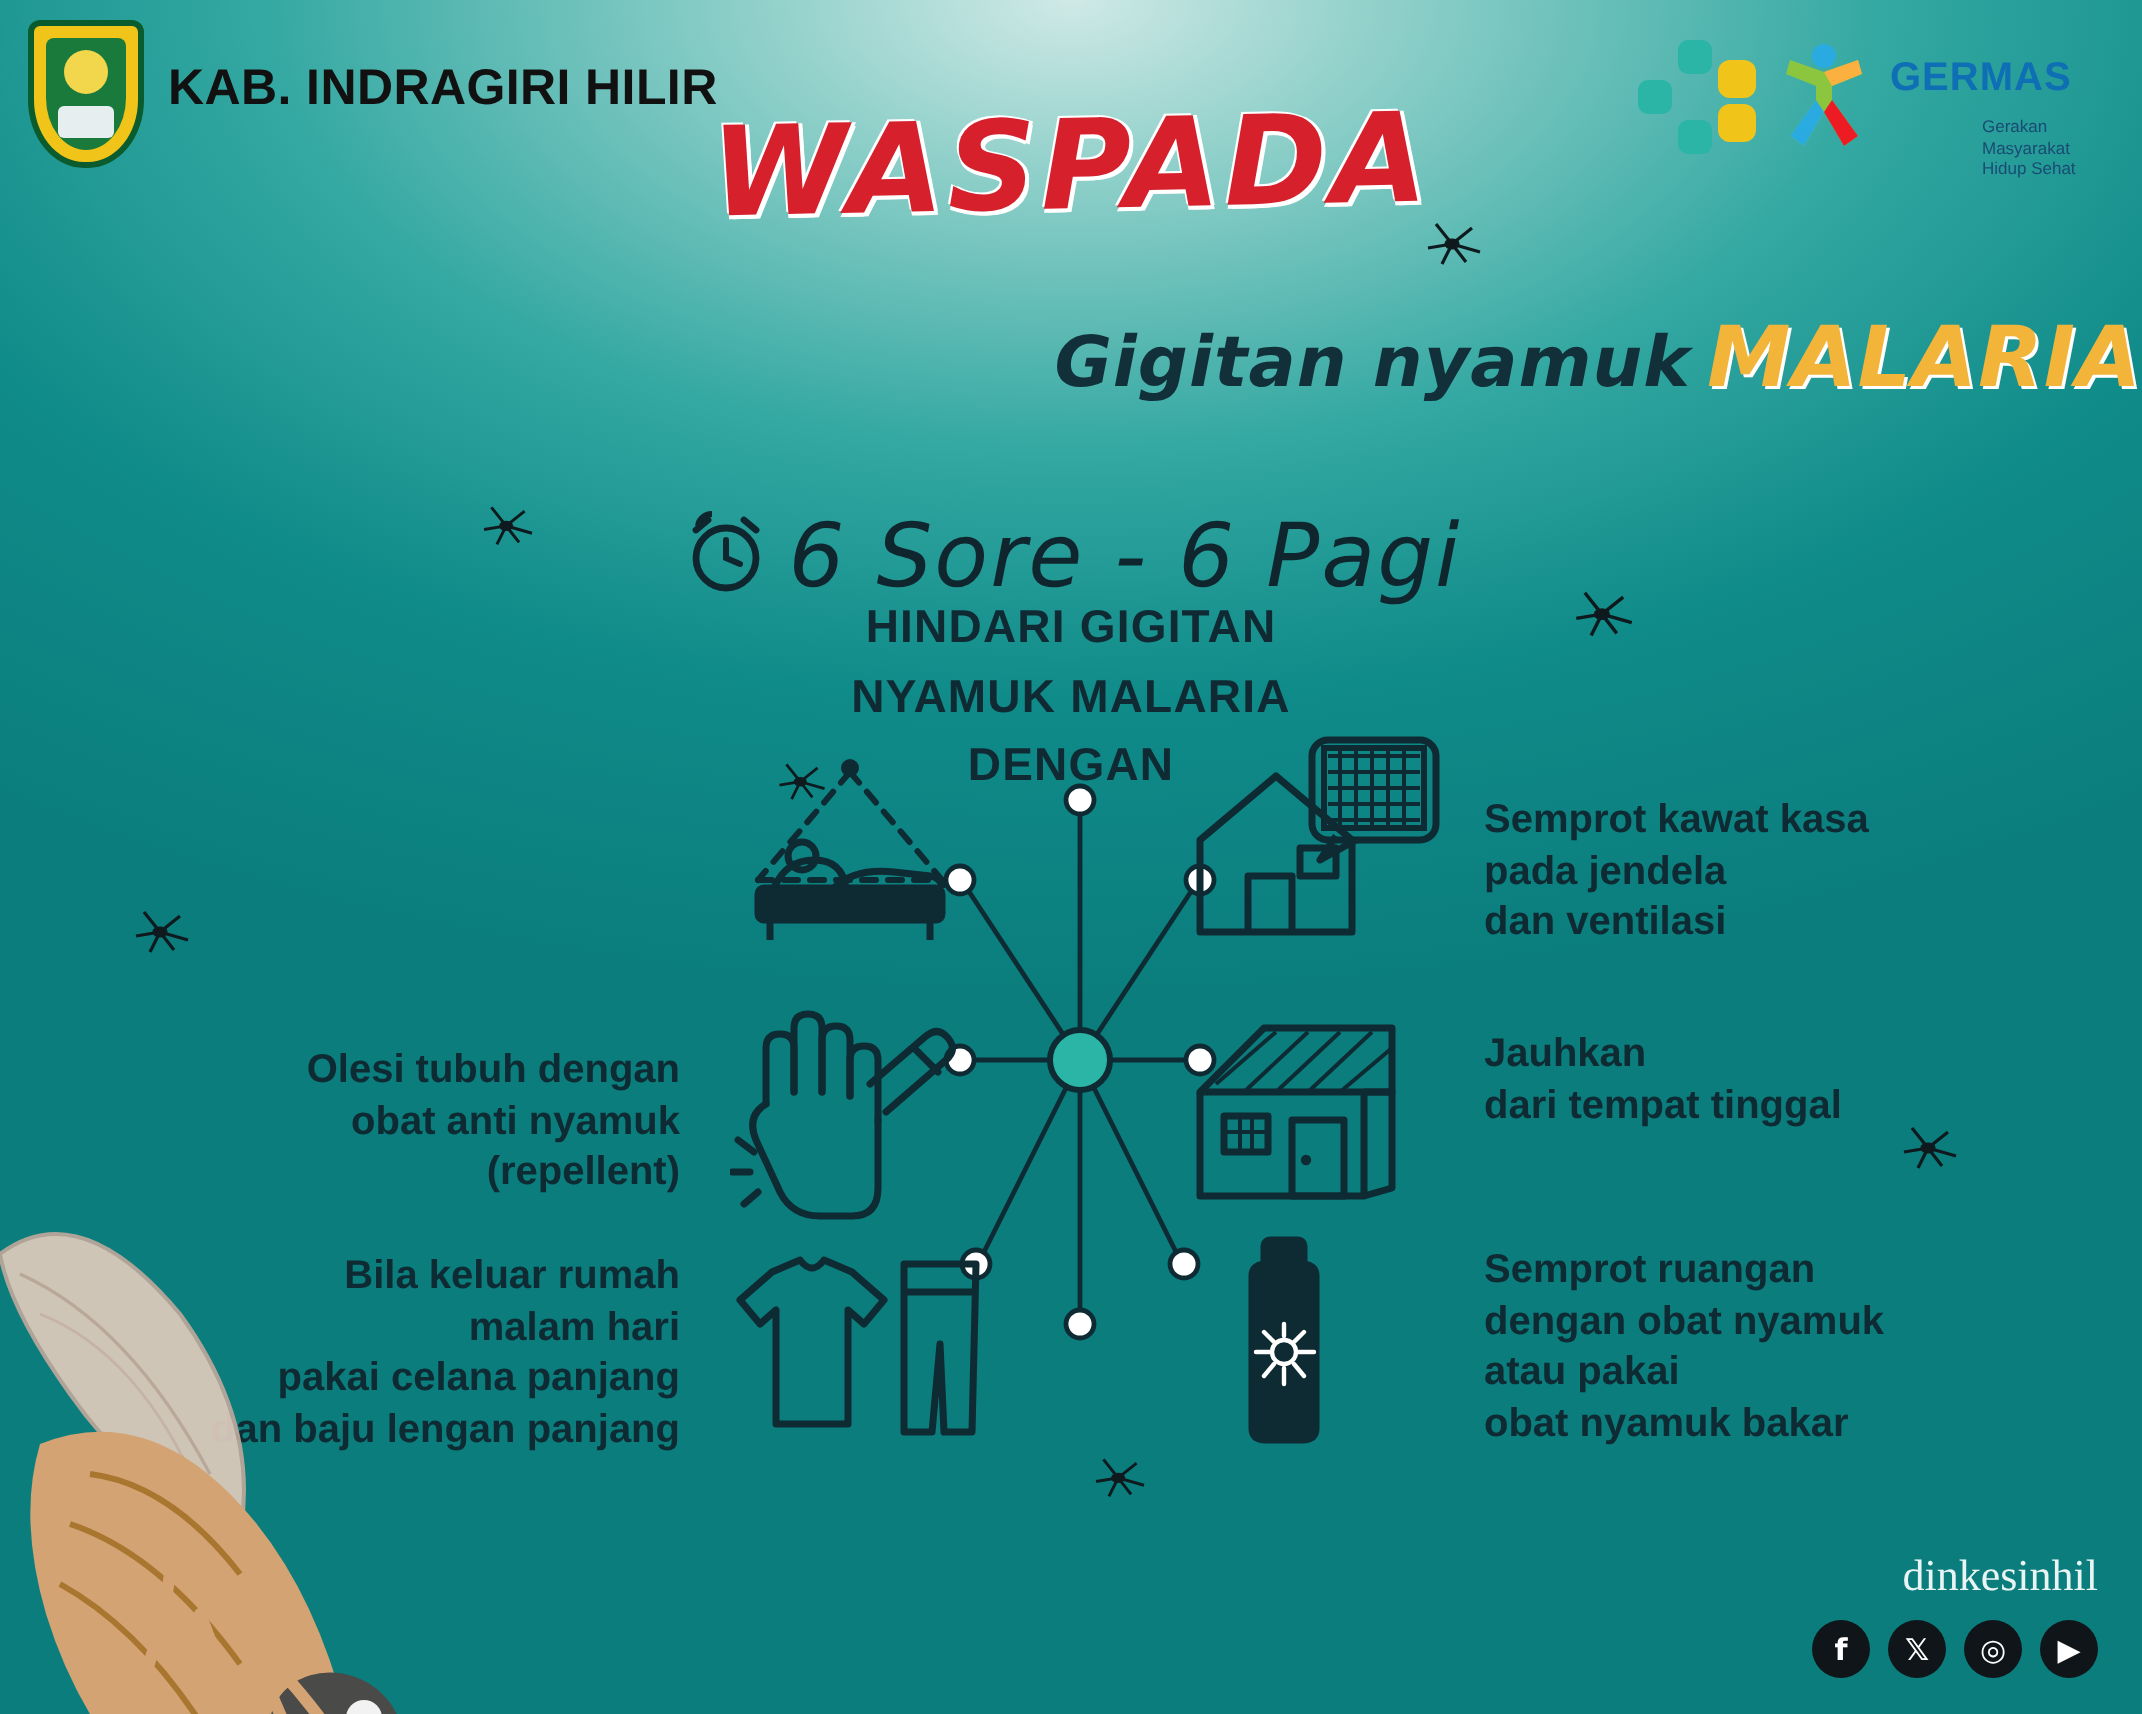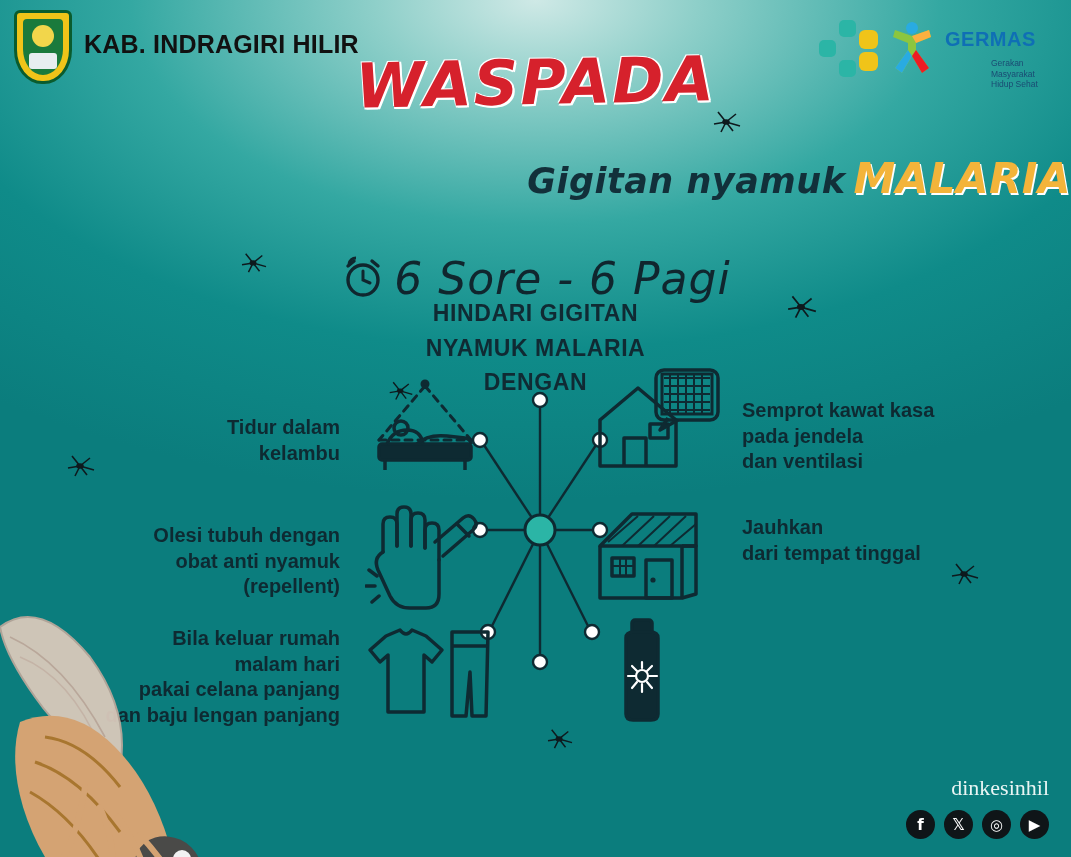--- a/index.html
+++ b/index.html
@@ -229,24 +229,20 @@
       <circle cx="130" cy="60" r="7"></circle>
       <circle cx="10" cy="150" r="7"></circle>
       <circle cx="130" cy="150" r="7"></circle>
       <circle cx="18" cy="252" r="7"></circle>
       <circle cx="122" cy="252" r="7"></circle>
       <circle cx="70" cy="282" r="7"></circle>
     </g>
     <circle cx="70" cy="150" r="15" fill="#2bb5a6" stroke="#0e2a32" stroke-width="3"></circle>
   </svg>
 
-  <div class="tip-text left" style="left:160px; top:415px; width:180px;">
-    <div>Tidur dalam</div>
-    <div>kelambu</div>
-  </div>
   <svg class="ico" style="left:365px; top:378px;" width="120" height="100" viewBox="0 0 120 100">
     <g stroke="#0e2a32" stroke-width="3" fill="none" stroke-linecap="round">
       <path d="M60 8 L14 62 M60 8 L106 62" stroke-dasharray="7 6"></path>
       <path d="M14 62 L106 62" stroke-dasharray="7 6"></path>
       <circle cx="60" cy="6" r="3" fill="#0e2a32"></circle>
     </g>
     <g stroke="#0e2a32" stroke-width="3.5" fill="none">
       <rect x="14" y="66" width="92" height="16" rx="3" fill="#0e2a32"></rect>
       <path d="M20 82 L20 92 M100 82 L100 92"></path>
       <path d="M22 66 q6 -14 20 -14 q14 0 16 14"></path>
@@ -329,20 +325,26 @@
   <svg class="ico" style="left:604px; top:614px;" width="80" height="112" viewBox="0 0 80 112">
     <g stroke="#0e2a32" stroke-width="3.5" fill="none" stroke-linejoin="round">
       <rect x="28" y="6" width="20" height="14" rx="3" fill="#0e2a32"></rect>
       <path d="M22 24 q0 -6 8 -6 l16 0 q8 0 8 6 L54 100 q0 6 -7 6 L29 106 q-7 0 -7 -6 Z" fill="#0e2a32"></path>
     </g>
     <g stroke="#ffffff" stroke-width="2.2" fill="none" stroke-linecap="round">
       <circle cx="38" cy="62" r="6"></circle>
       <path d="M38 48 L38 54 M38 70 L38 78 M24 62 L31 62 M45 62 L53 62 M28 52 L33 57 M48 52 L43 57 M28 74 L33 68 M48 74 L43 68"></path>
     </g>
   </svg>
+  <div class="tip-text right" style="left:742px; top:623px; width:270px;">
+    <div>Semprot ruangan</div>
+    <div>dengan obat nyamuk</div>
+    <div>atau pakai</div>
+    <div>obat nyamuk bakar</div>
+  </div>
 
   <svg class="mosquito-art" viewBox="0 0 300 380">
 
     <path d="M10 140 q40 -30 90 30 q40 55 30 110 q-50 -20 -85 -70 q-30 -42 -35 -70 Z" fill="#d9c9bb" stroke="#b9a79a" stroke-width="2" opacity="0.95"></path>
     <path d="M20 150 q55 25 95 100" stroke="#b9a79a" stroke-width="1.6" fill="none"></path>
     <path d="M30 170 q50 20 80 90" stroke="#c4b3a6" stroke-width="1.4" fill="none"></path>
 
     <circle cx="110" cy="670" r="140" fill="none" stroke="#d6212c" stroke-width="26"></circle>
 
     <g transform="translate(0,0)">

